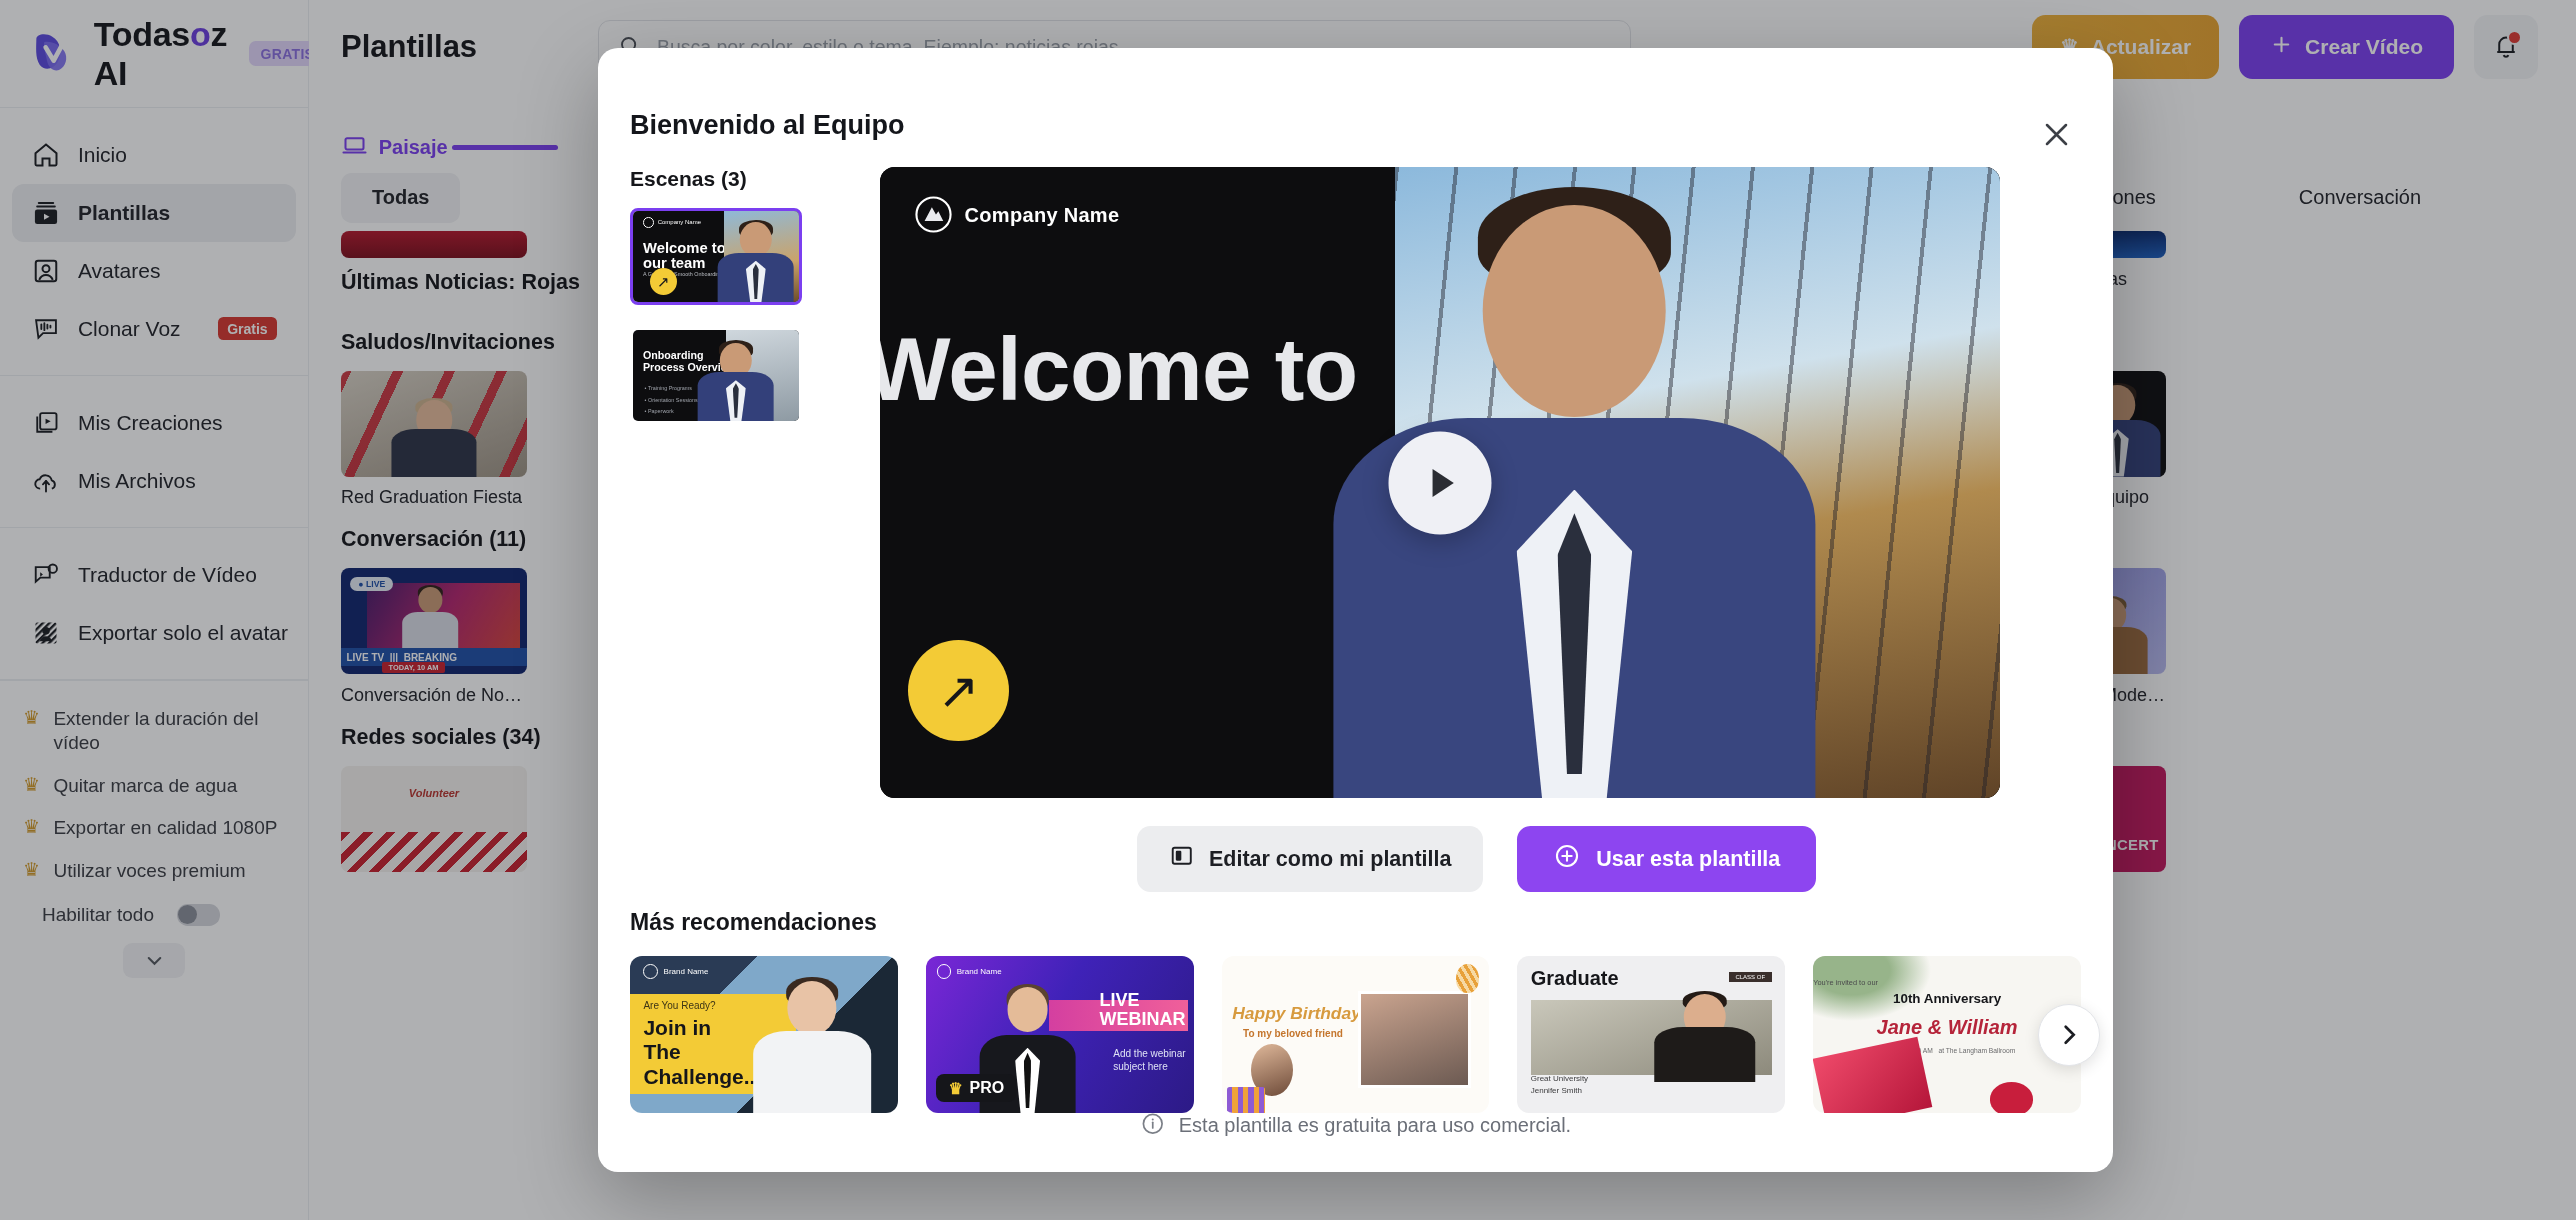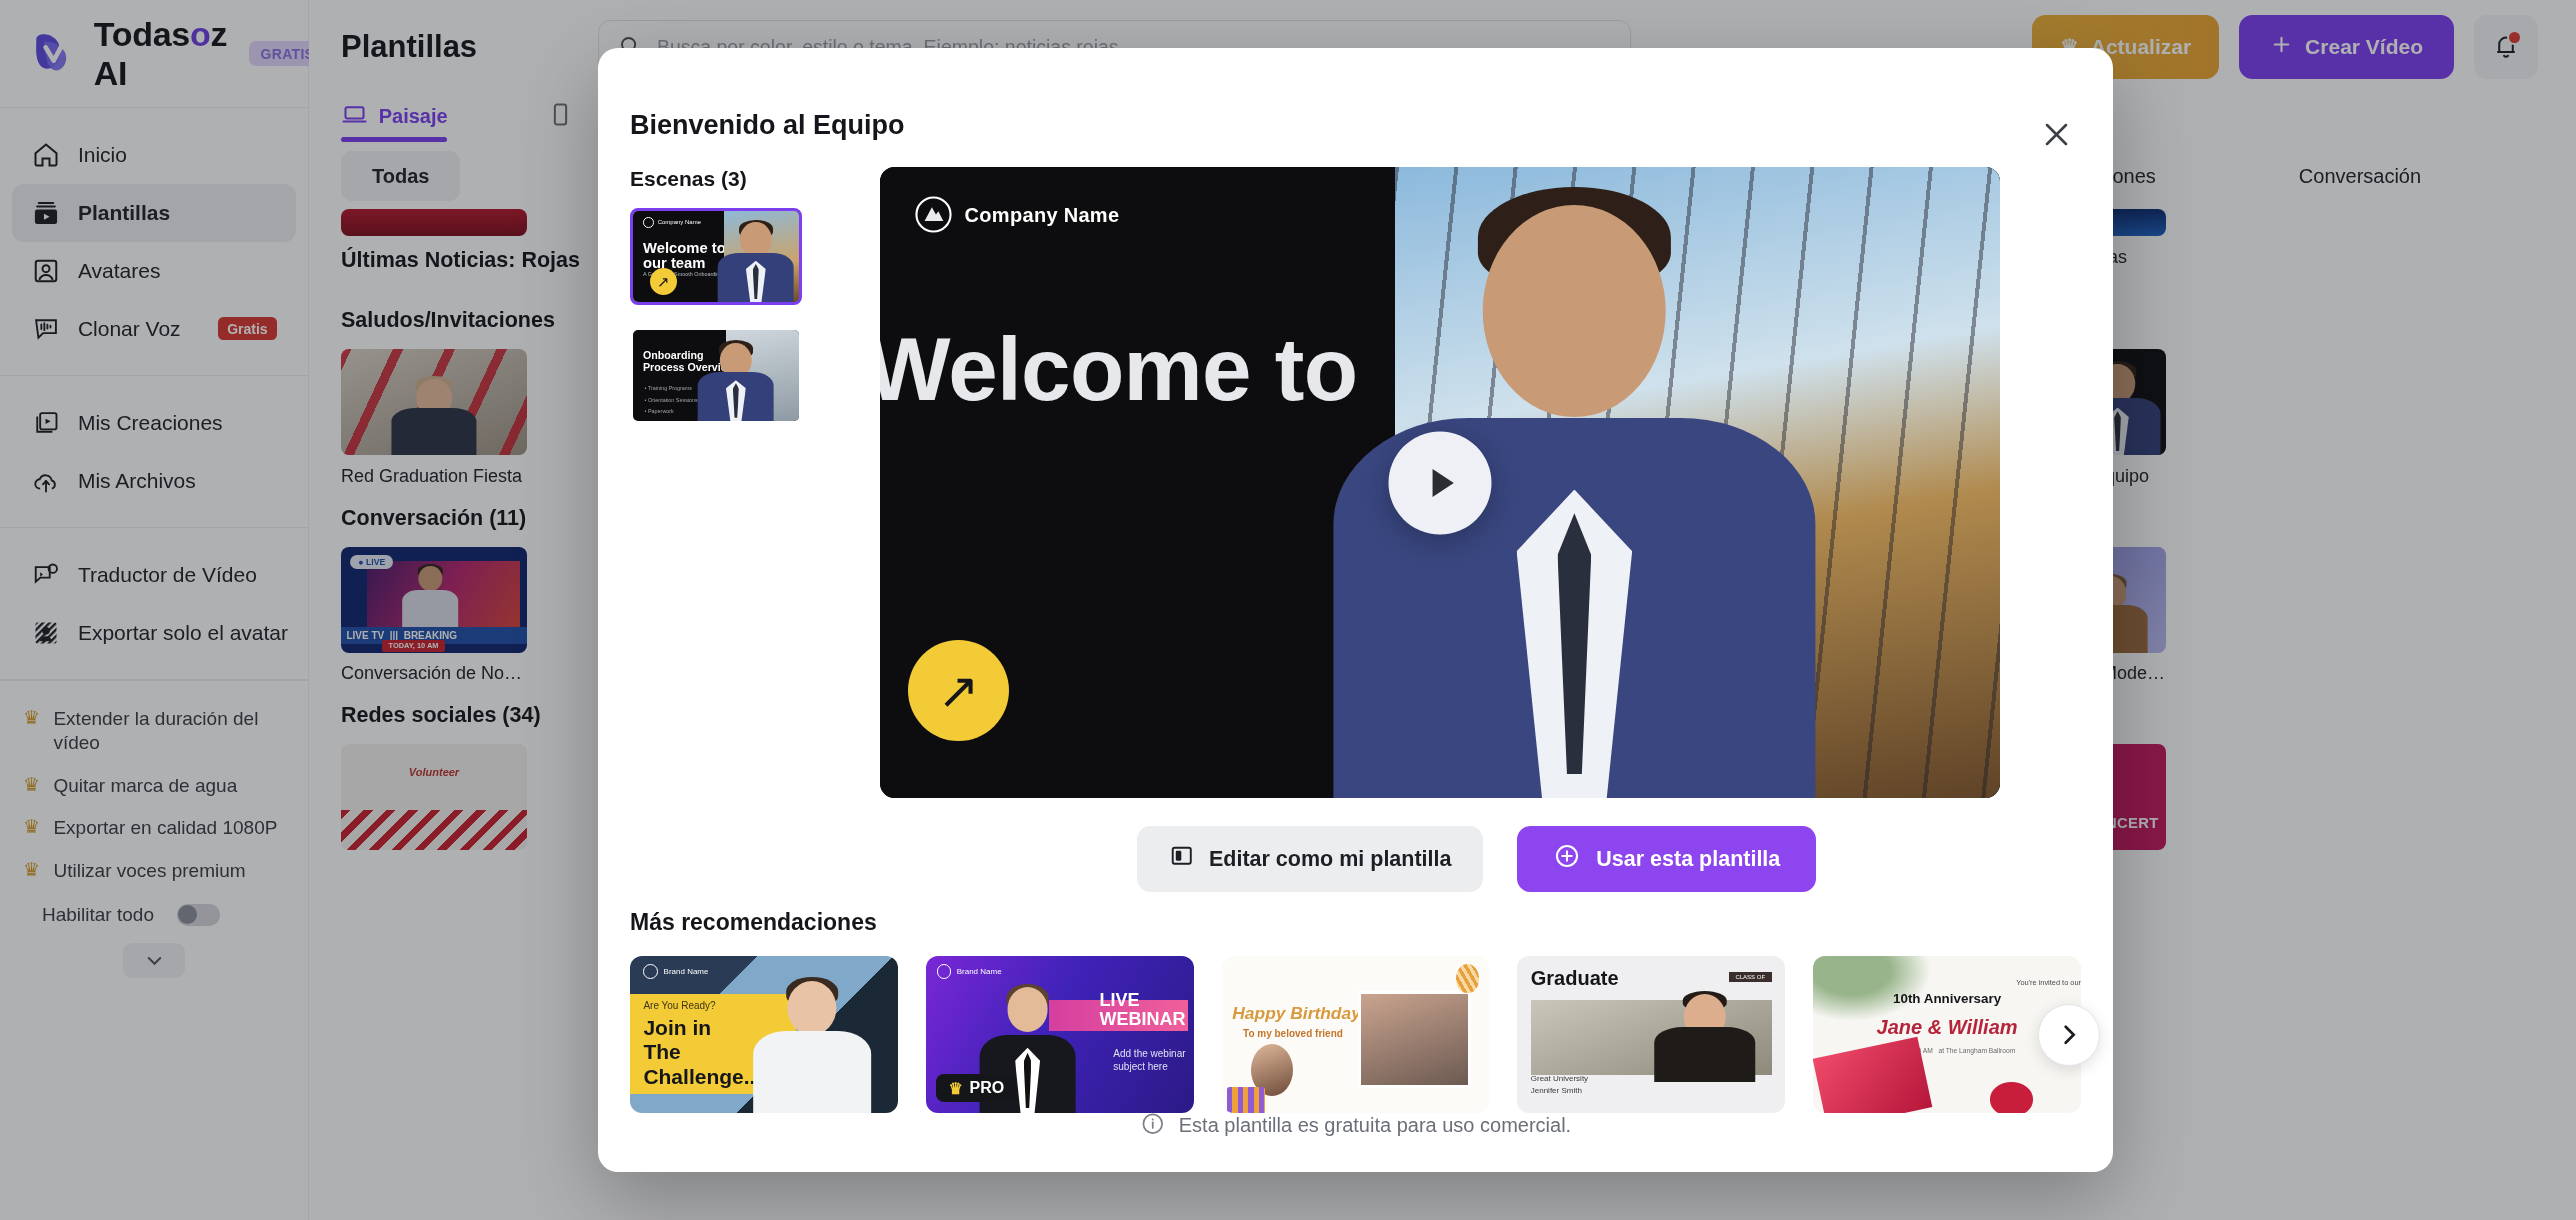--- a/index.html
+++ b/index.html
@@ -88,21 +88,21 @@
     width: 64px; height: 64px; border-radius: 13.4px; background: #f3f4f6;
     display: flex; align-items: center; justify-content: center; position: relative; cursor: pointer;
   }
   .bell-dot {
     position: absolute; top: 14.8px; right: 16px; width: 14.8px; height: 14.8px;
     background: #e03b34; border-radius: 50%; border: 2px solid #f3f4f6;
   }
 
   
   .orient-tabs { display: flex; align-items: flex-start; gap: 60px; padding: 6.7px 0 0 32px; }
-  .orient-tab { display: flex; flex-direction: column; align-items: center; gap: 4px; cursor: pointer; }
+  .orient-tab { display: flex; flex-direction: row; align-items: center; gap: 4px; cursor: pointer; margin-top: 31px; }
   .orient-top { display: flex; align-items: center; gap: 10.7px; font-size: 20px; color: #6b6f78; font-weight: 700; }
   .orient-tab.sel .orient-top { color: #7b3ff0; }
   .orient-underline { width: 106px; height: 5.4px; border-radius: 2.7px; background: transparent; }
   .orient-tab.sel .orient-underline { background: #7b3ff0; }
 
   
   .cat-row {
     display: flex; align-items: center; gap: 0; padding: 9.4px 38px 0 32px;
     font-size: 20px; color: #22242a;
   }
@@ -753,21 +753,21 @@
               <div class="hair" style="background:#241b16"></div>
               <div class="head" style="background:#dcae8d"></div>
               <div class="body" style="background:#1e1b19"></div>
             </div>
           <div style="position:absolute;left:5%;bottom:10%;color:#3a3a3c;font-size:8px;line-height:1.5">Great University<br>Jennifer Smith</div>
         </div>
 
         <div class="rec-card">
           <div class="fill" style="background:#f7f6f2"></div>
           <div style="position:absolute;left:0;top:0;width:48%;height:46%;background:radial-gradient(ellipse at 30% 20%,#97b48a 0 30%,transparent 62%)"></div>
-          <div style="position:absolute;left:0;right:0;top:14%;text-align:right;color:#4a4a4c;font-size:7.4px">You're invited to our</div>
+          <div style="position:absolute;left:0;right:0;top:14%;text-align:left;color:#4a4a4c;font-size:7.4px">You're invited to our</div>
           <div style="position:absolute;left:0;right:0;top:22%;text-align:center;color:#15161a;font-size:13.4px;font-weight:800">10th Anniversary</div>
           <div style="position:absolute;left:0;right:0;top:38%;text-align:center;color:#b5243a;font-size:20px;font-style:italic;font-weight:700">Jane &amp; William</div>
           <div style="position:absolute;left:0;right:0;top:58%;text-align:center;color:#6a6a6c;font-size:6.7px">25 June 10:00 AM &nbsp; at The Langham Ballroom</div>
           <div style="position:absolute;left:2%;bottom:-4%;width:40%;height:46%;background:linear-gradient(140deg,#ef4a6a,#b5163a);transform:rotate(-12deg)"></div>
           <div style="position:absolute;right:18%;bottom:-2%;width:43px;height:34px;border-radius:50% 50% 46% 46%;background:#c81e3c"></div>
         </div>
 
         <div class="rec-next">
           <svg viewBox="0 0 24 24" width="29.5" height="29.5" fill="none" stroke="#1b1d22" stroke-width="2.2" stroke-linecap="round">
               <path d="M9.5 5.5 16 12l-6.5 6.5"></path>

